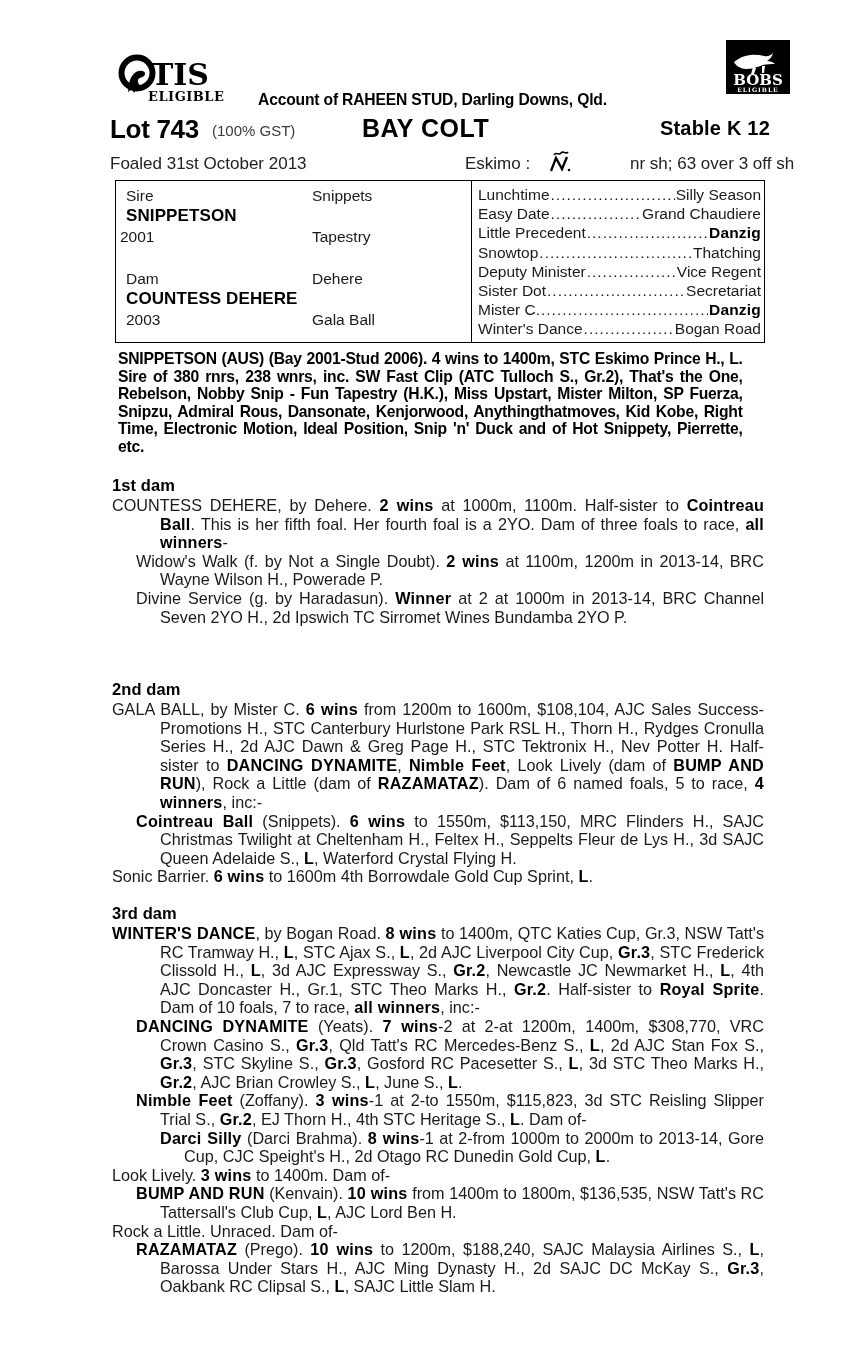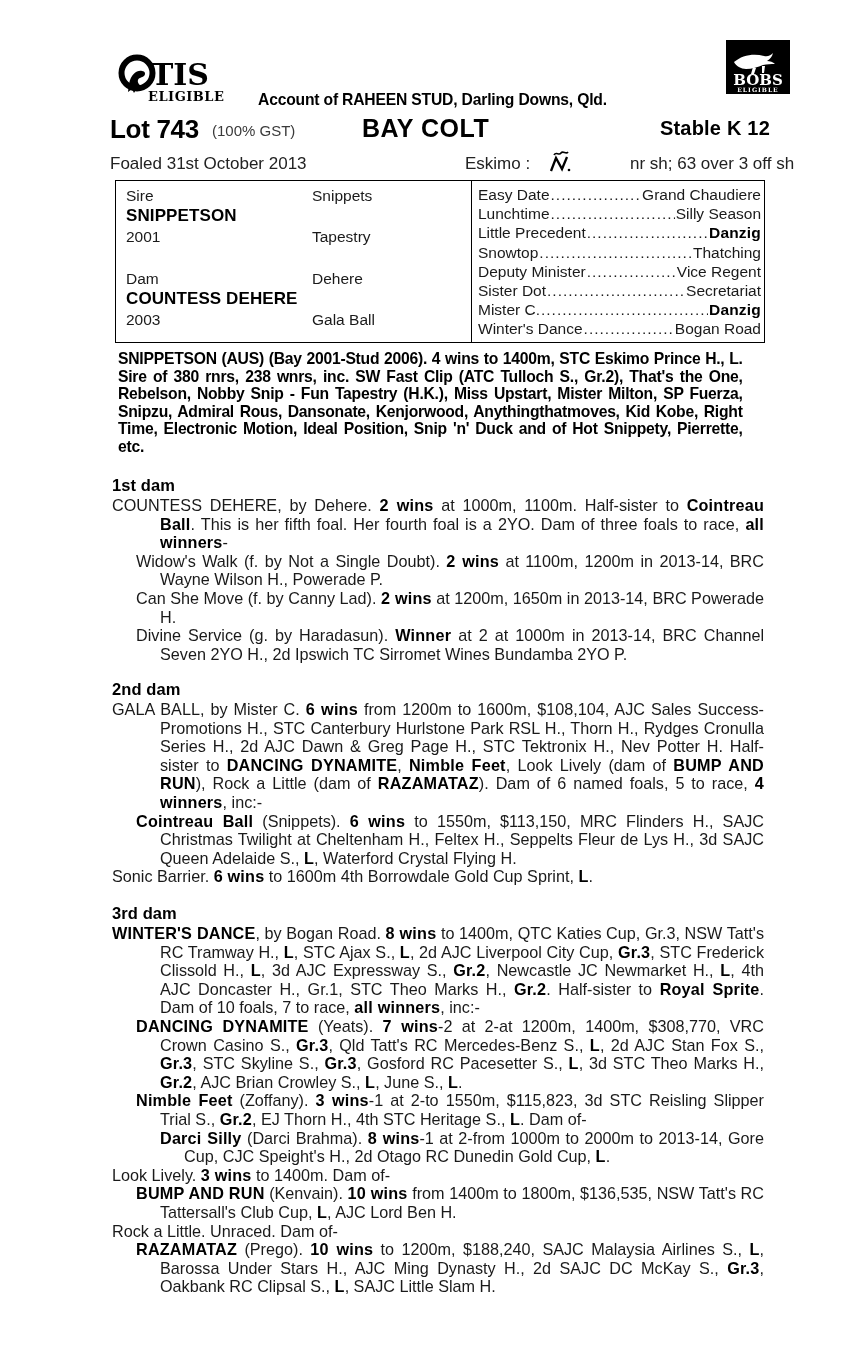--- a/index.html
+++ b/index.html
@@ -315,41 +315,41 @@
         </svg>
       </span>
       <span class="brand-text">nr sh; 63 over 3 off sh</span>
     </div>
   </div>
 
   <div class="ped-box">
     <div class="ped-left">
       <span class="cell" style="left:10px; top:6px;">Sire</span>
       <span class="cell bold" style="left:10px; top:25px;">SNIPPETSON</span>
-      <span class="cell" style="left:10px; top:47px;">2001</span>
+      <span class="cell" style="left:4px; top:47px;">2001</span>
       <span class="cell" style="left:196px; top:6px;">Snippets</span>
       <span class="cell" style="left:196px; top:47px;">Tapestry</span>
 
       <span class="cell" style="left:10px; top:89px;">Dam</span>
       <span class="cell bold" style="left:10px; top:108px;">COUNTESS DEHERE</span>
       <span class="cell" style="left:10px; top:130px;">2003</span>
       <span class="cell" style="left:196px; top:89px;">Dehere</span>
       <span class="cell" style="left:196px; top:130px;">Gala Ball</span>
     </div>
     <div class="ped-divider"></div>
     <div class="ped-right">
       <div class="ped-line">
+        <span class="pl-left">Lunchtime</span>
+        <span class="pl-dots"></span>
+        <span class="pl-right">Silly Season</span>
+      </div>
+      <div class="ped-line">
         <span class="pl-left">Easy Date</span>
         <span class="pl-dots"></span>
         <span class="pl-right">Grand Chaudiere</span>
-      </div>
-      <div class="ped-line">
-        <span class="pl-left">Lunchtime</span>
-        <span class="pl-dots"></span>
-        <span class="pl-right">Silly Season</span>
       </div>
       <div class="ped-line danzig">
         <span class="pl-left">Little Precedent</span>
         <span class="pl-dots"></span>
         <span class="pl-right">Danzig</span>
       </div>
       <div class="ped-line">
         <span class="pl-left">Snowtop</span>
         <span class="pl-dots"></span>
         <span class="pl-right">Thatching</span>
@@ -377,21 +377,20 @@
     </div>
   </div>
 
   <div class="sire-blurb">SNIPPETSON (AUS) (Bay 2001-Stud 2006). 4 wins to 1400m, STC Eskimo Prince H., L. Sire of 380 rnrs, 238 wnrs, inc. SW Fast Clip (ATC Tulloch S., Gr.2), That's the One, Rebelson, Nobby Snip - Fun Tapestry (H.K.), Miss Upstart, Mister Milton, SP Fuerza, Snipzu, Admiral Rous, Dansonate, Kenjorwood, Anythingthatmoves, Kid Kobe, Right Time, Electronic Motion, Ideal Position, Snip 'n' Duck and of Hot Snippety, Pierrette, etc.</div>
 
   <div class="section" id="dam1" style="top:464px;">
     <div class="dam-head">1st dam</div>
     <div id="dam1-entries">
         <p class="entry hang1">COUNTESS DEHERE, by Dehere. <b>2 wins</b> at 1000m, 1100m. Half-sister to <b>Cointreau Ball</b>. This is her fifth foal. Her fourth foal is a 2YO. Dam of three foals to race, <b>all winners</b>-</p>
         <p class="entry hang2">Widow's Walk (f. by Not a Single Doubt). <b>2 wins</b> at 1100m, 1200m in 2013-14, BRC Wayne Wilson H., Powerade P.</p>
-        <p class="entry hang2">Can She Move (f. by Canny Lad). <b>2 wins</b> at 1200m, 1650m in 2013-14, BRC Powerade H.</p>
         <p class="entry hang2">Divine Service (g. by Haradasun). <b>Winner</b> at 2 at 1000m in 2013-14, BRC Channel Seven 2YO H., 2d Ipswich TC Sirromet Wines Bundamba 2YO P.</p>
       </div>
   </div>
 
   <div class="section" id="dam2" style="top:668px;">
     <div class="dam-head">2nd dam</div>
     <div id="dam2-entries">
         <p class="entry hang1">GALA BALL, by Mister C. <b>6 wins</b> from 1200m to 1600m, $108,104, AJC Sales Success-Promotions H., STC Canterbury Hurlstone Park RSL H., Thorn H., Rydges Cronulla Series H., 2d AJC Dawn &amp; Greg Page H., STC Tektronix H., Nev Potter H. Half-sister to <b>DANCING DYNAMITE</b>, <b>Nimble Feet</b>, Look Lively (dam of <b>BUMP AND RUN</b>), Rock a Little (dam of <b>RAZAMATAZ</b>). Dam of 6 named foals, 5 to race, <b>4 winners</b>, inc:-</p>
         <p class="entry hang2"><b>Cointreau Ball</b> (Snippets). <b>6 wins</b> to 1550m, $113,150, MRC Flinders H., SAJC Christmas Twilight at Cheltenham H., Feltex H., Seppelts Fleur de Lys H., 3d SAJC Queen Adelaide S., <b>L</b>, Waterford Crystal Flying H.</p>
         <p class="entry ind0">Sonic Barrier. <b>6 wins</b> to 1600m 4th Borrowdale Gold Cup Sprint, <b>L</b>.</p>

